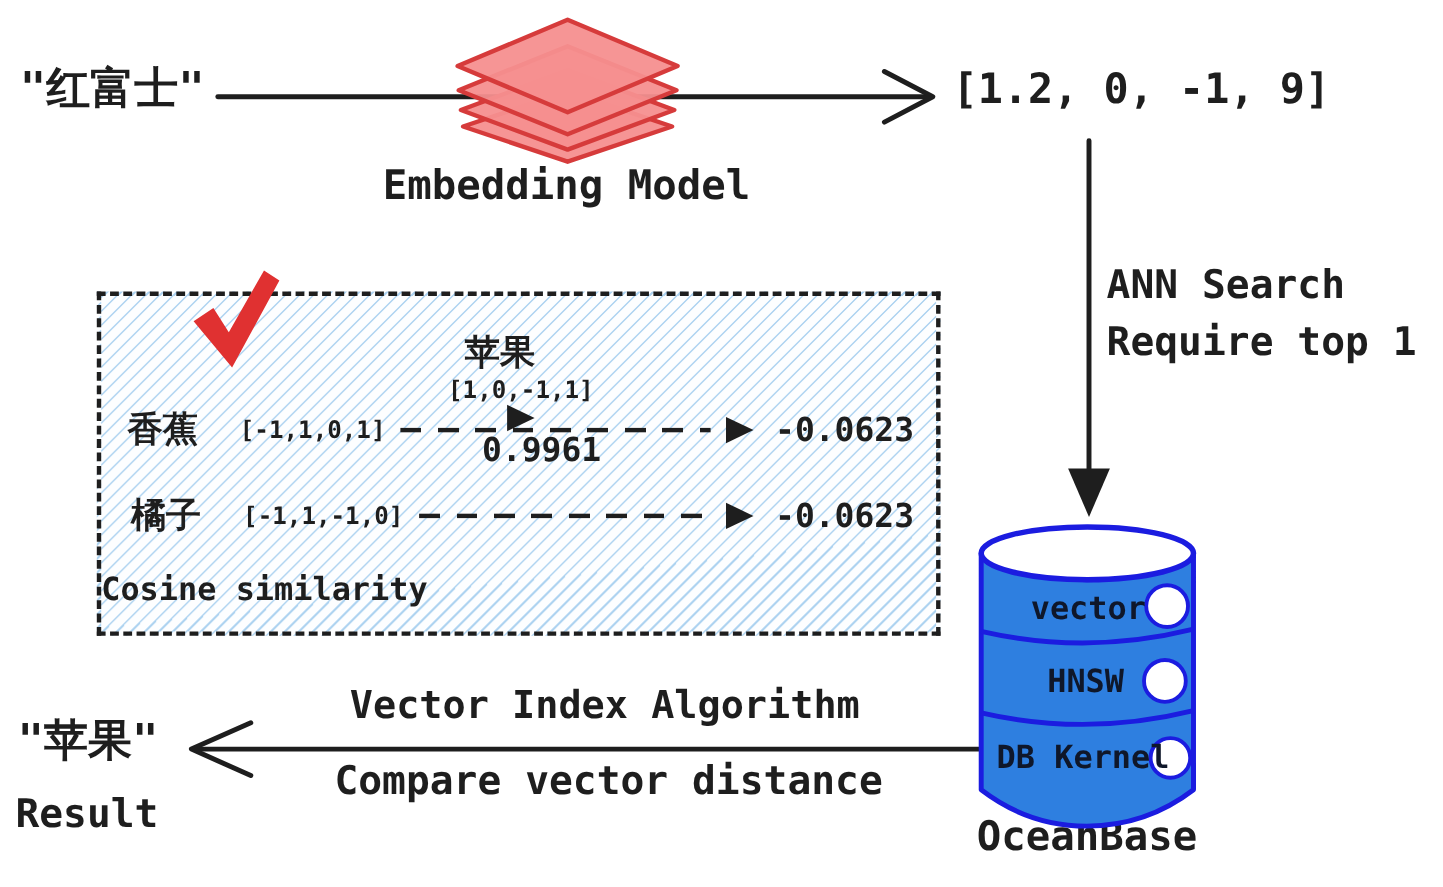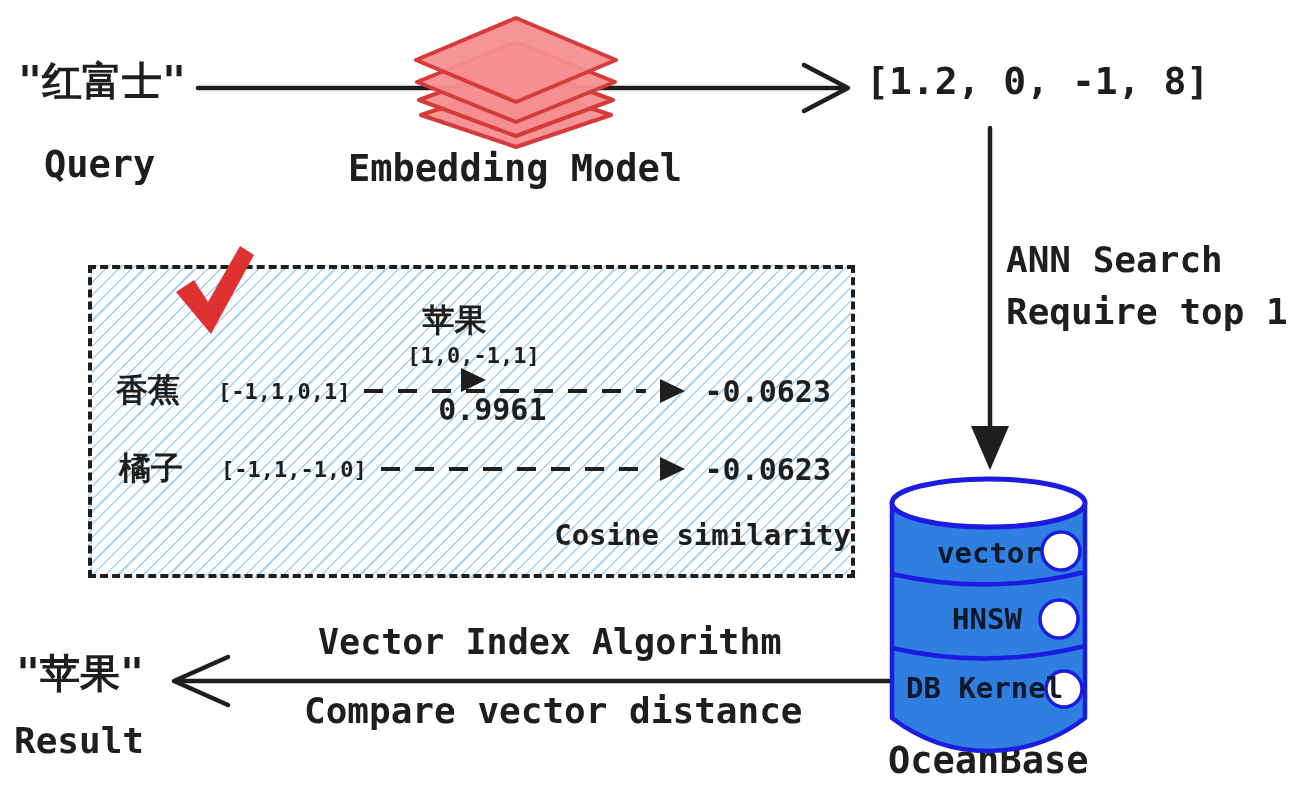--- a/index.html
+++ b/index.html
@@ -40,21 +40,21 @@
   .simrow.r1 { top:102px; }
   .simrow.r2 { top:180px;padding-left:27px; }
   .rname { width:102px; font-size:32px; font-weight:bold; flex:none; }
   .rvec  { font-size:22px; font-weight:bold; flex:none; }
   .rdash { flex:1 1 auto; height:4px; margin:0 14px;
            background:repeating-linear-gradient(90deg,#1e1e1e 0 19px,transparent 19px 34px); }
   .rtri  { flex:none; width:0; height:0;
            border-top:12px solid transparent; border-bottom:12px solid transparent;
            border-left:25px solid #1e1e1e; }
   .rval  { width:134px; font-size:30px; font-weight:bold; text-align:right; margin-left:12px; flex:none; }
-  .simcaption { position:absolute; left:0; right:0; bottom:22px; text-align:right;
+  .simcaption { position:absolute; left:0; right:0; bottom:22px; text-align:left;
                 font-size:29px; font-weight:bold; }
 
   svg.layer { position:absolute; left:0; top:0; z-index:1; }
   svg.top   { z-index:5; }
 </style>
 </head>
 <body>
 
 <div id="canvas">
 
@@ -116,23 +116,22 @@
       <span class="rval">-0.0623</span>
     </div>
     <div class="simcaption">Cosine similarity</div>
   </div>
 
   <svg class="layer top" style="left:174px; top:244px;" width="84" height="92" viewBox="0 0 84 92">
     <polygon points="2,48 20,36 34,58 66,2 80,11 37,90" fill="#e03131"></polygon>
   </svg>
 
   <div class="abs t-query">"红富士"</div>
-  <div class="abs t-querylbl">Query</div>
   <div class="abs t-emblbl">Embedding Model</div>
-  <div class="abs t-vector">[1.2, 0, -1, 8]</div>
+  <div class="abs t-vector">[1.2, 0, -1, 9]</div>
   <div class="abs t-ann"><span>ANN Search</span>
 <span>Require top 1</span></div>
   <div class="abs db-lbl l0">vector</div>
   <div class="abs db-lbl l1">HNSW</div>
   <div class="abs db-lbl l2">DB Kernel</div>
   <div class="abs t-ocean">OceanBase</div>
   <div class="abs t-vialg">Vector Index Algorithm</div>
   <div class="abs t-compare">Compare vector distance</div>
   <div class="abs t-result">"苹果"</div>
   <div class="abs t-resultlbl">Result</div>

